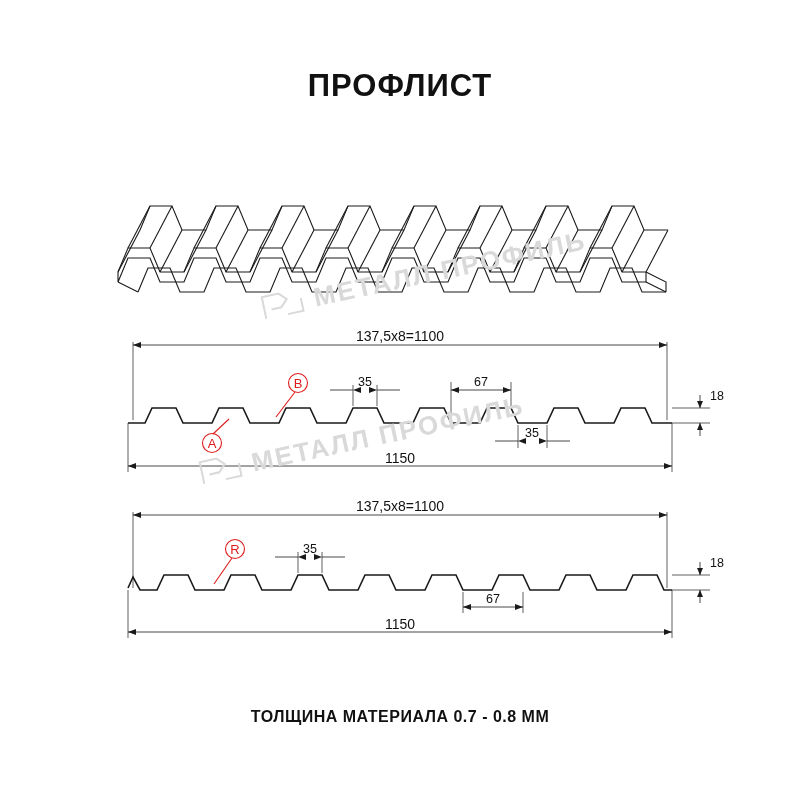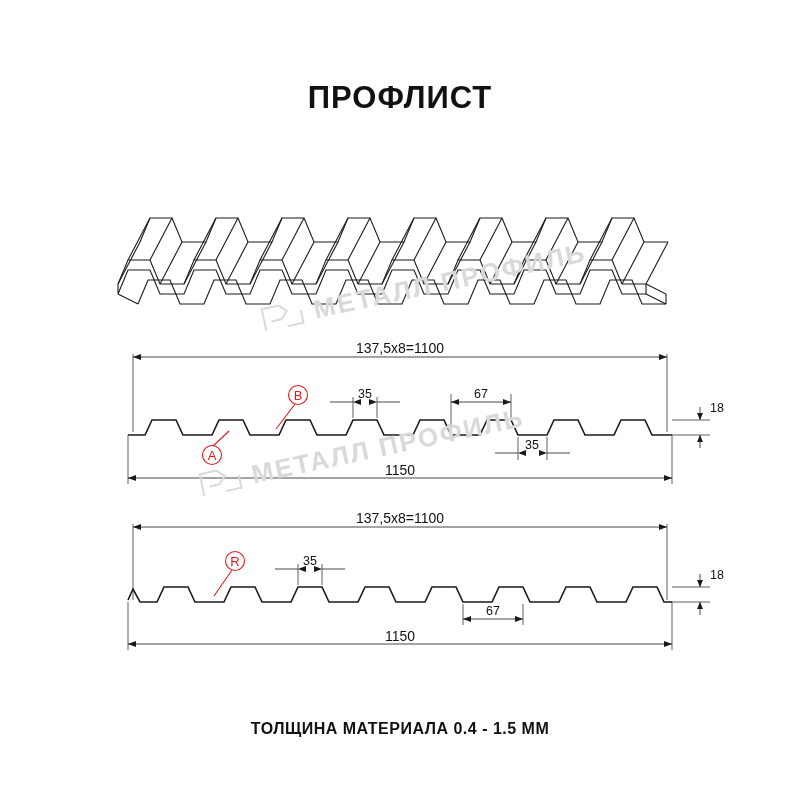--- a/index.html
+++ b/index.html
@@ -10,21 +10,21 @@
     width: 800px;
     height: 800px;
     background: #ffffff;
     font-family: "Liberation Sans", sans-serif;
     color: #1a1a1a;
     position: relative;
     overflow: hidden;
   }
   .sheet {
     position: absolute;
-    left: 0; top: 12px;
+    left: 0; top: 0;
     width: 800px;
     height: 652px;
   }
   
   .title-main {
     position: absolute;
     left: 0; top: 68px;
     width: 800px;
     text-align: center;
     font-size: 31px;
@@ -316,14 +316,14 @@
   </div>
   <div class="wm wm-2">
     <span class="wm-icon">
       <svg width="44" height="30" viewBox="0 0 44 30" fill="none" stroke="#d9d9d9" stroke-width="2">
         <path d="M3 27 L3 5 L20 5 L27 12 L20 19 L10 19"></path>
         <path d="M25 27 L41 27 L41 14"></path>
       </svg>
     </span><span>МЕТАЛЛ ПРОФИЛЬ</span>
   </div>
 
-  <div class="footer-note">ТОЛЩИНА МАТЕРИАЛА 0.4 - 1.5 ММ</div>
+  <div class="footer-note">ТОЛЩИНА МАТЕРИАЛА 0.7 - 0.8 ММ</div>
 </div>
 
 </body></html>

